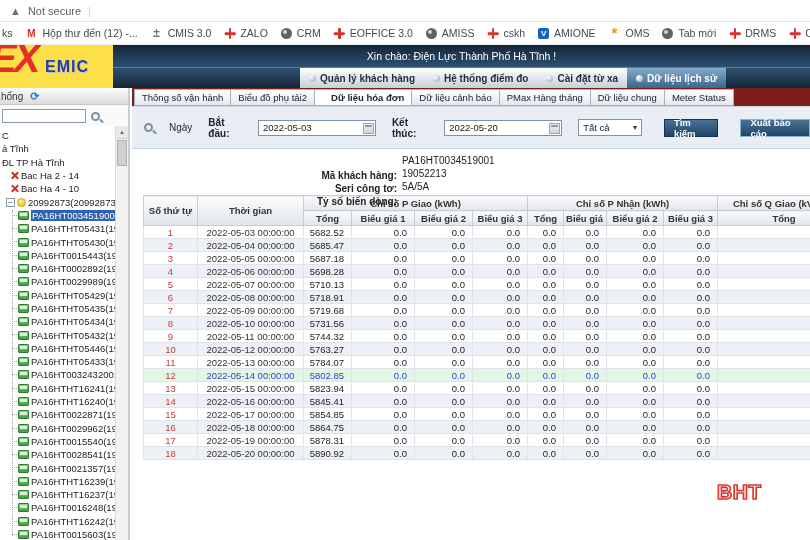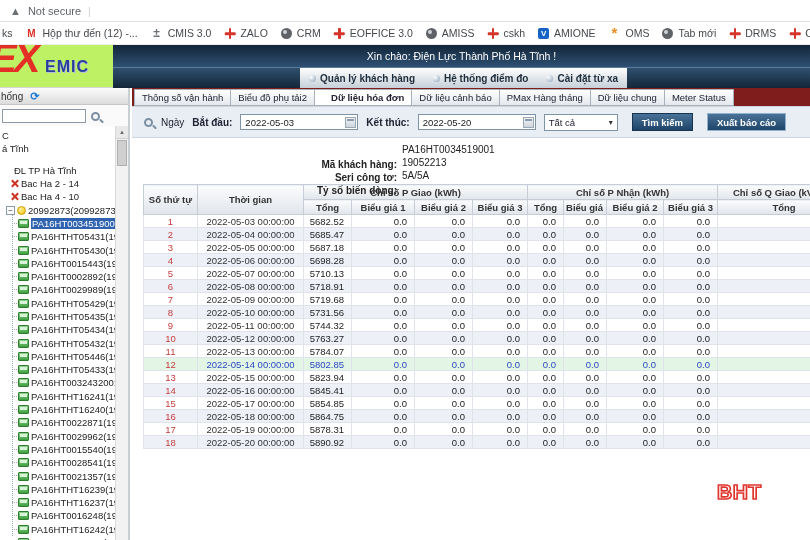--- a/index.html
+++ b/index.html
@@ -41,21 +41,21 @@
               font-size:10.5px; display:flex; align-items:center; justify-content:center; }
   .menubar { position:absolute; top:67px; left:0; width:810px; height:21px;
              background:linear-gradient(#30506f,#142638); border-top:1px solid #5d7b96; }
   .menu-strip { position:absolute; left:300px; top:0; height:20px; display:flex;
                 background:linear-gradient(#fefefe,#c6d0d9); }
   .menu-item { display:flex; align-items:center; gap:4px; padding:0 9px; font-size:10px;
                font-weight:bold; color:#1d2c3b; cursor:pointer; }
   .menu-item.active { background:linear-gradient(#85abca,#38678f); color:#fff; }
   .sphere { width:7px; height:7px; border-radius:50%; flex:none;
             background:radial-gradient(circle at 30% 30%, #ffffff, #8ba3b8); }
-  .logo { position:absolute; top:45px; left:0; width:113px; height:43px; background:#bef264;
+  .logo { position:absolute; top:45px; left:0; width:113px; height:43px; background:#fde047;
           overflow:hidden; border-bottom:1px solid #d5d5d5; }
   .logo-ex { position:absolute; left:-10px; top:-9px; font-size:40px; font-weight:bold;
              font-style:italic; color:#e42f27; letter-spacing:-3px; }
   .logo-emic { position:absolute; left:45px; top:13px; font-size:16px; font-weight:bold;
                color:#2a3f9d; letter-spacing:1px; text-shadow:1px 1px 0 #b8c0d6; }
 
   
   .sidebar { position:absolute; top:88px; left:0; width:130px; bottom:0; background:#fff;
              border-right:2px solid #c9ced4; overflow:hidden; }
   .side-head { height:17px; background:linear-gradient(#fbfbfb,#dcdcdc); border-bottom:1px solid #c6c6c6;
@@ -96,22 +96,22 @@
   .s-thumb { position:absolute; top:14px; left:1px; right:1px; height:26px; background:#cfcfcf;
              border:1px solid #b0b0b0; }
 
   
   .main { position:absolute; top:88px; left:132px; right:0; bottom:0; background:#fff; overflow:hidden; }
   .tabs { height:18px; display:flex; align-items:flex-end; padding-left:2px; background:#7f1d1d; }
   .tab { height:17px; line-height:16px; padding:0 7px; border:1px solid #a8b0ba; margin-right:-1px;
          background:linear-gradient(#fefefe,#e4e8ed); font-size:9.5px; color:#223; cursor:pointer;
          white-space:nowrap; }
   .tab.active { font-weight:bold; background:#fff;padding-left:16px; }
-  .filter { height:32px; background:#e9eef5; border-top:1px solid #ccd5df; border-bottom:1px solid #ccd5df;
-            display:flex; align-items:center; gap:8px; padding-left:12px; font-size:10px; color:#223; }
+  .filter { height:43px; background:#e9eef5; border-top:1px solid #ccd5df; border-bottom:1px solid #ccd5df;
+            display:flex; align-items:center; gap:16px; padding-left:12px; font-size:10px; color:#223; }
   .flabel { font-weight:bold; }
   .datewrap { position:relative; }
   .datewrap input { width:118px; height:16px; border:1px solid #7f93a6; font-size:9.5px;
                     padding:0 16px 0 4px; font-family:inherit; color:#222; background:#fff; }
   .cal { position:absolute; right:2px; top:3px; width:11px; height:11px; border:1px solid #9aa7b4;
          background:linear-gradient(#f2f4f6,#cdd5dc); }
   .cal::after { content:""; position:absolute; left:1px; top:1px; right:1px; height:2px; background:#8d9aa8; }
   .fselect { width:74px; height:17px; border:1px solid #7f93a6; background:#fff; display:flex;
              align-items:center; justify-content:space-between; padding:0 4px; font-size:9.5px; cursor:pointer; }
   .fselect .arr { font-size:8px; color:#333; }
@@ -209,20 +209,24 @@
         <span>Quản lý khách hàng</span>
       </div>
       <div class="menu-item">
         <span class="sphere"></span>
         <span>Hệ thống điểm đo</span>
       </div>
       <div class="menu-item">
         <span class="sphere"></span>
         <span>Cài đặt từ xa</span>
       </div>
+      <div class="menu-item active">
+        <span class="sphere"></span>
+        <span>Dữ liệu lịch sử</span>
+      </div>
     </div>
 </div>
 <div class="logo">
   <span class="logo-ex">EX</span>
   <span class="logo-emic">EMIC</span>
 </div>
 
 <div class="sidebar">
   <div class="side-head">
     <span>hống</span>
@@ -233,21 +237,21 @@
     <span class="mag"></span>
   </div>
   <div class="tree">
     <div class="vline"></div>
   <div class="trow" style="padding-left: 2px;">
         <span class="lbl">C</span>
       </div>
       <div class="trow" style="padding-left: 2px;">
         <span class="lbl">á Tĩnh</span>
       </div>
-      <div class="trow" style="padding-left: 14px; margin-top: 8px;">
+      <div class="trow" style="padding-left: 2px;">
         <span class="lbl">ĐL TP Hà Tĩnh</span>
       </div>
       <div class="trow" style="padding-left: 10px;">
         <span class="sub-ic"></span>
         <span class="lbl">Bac Ha 2 - 14</span>
       </div>
       <div class="trow" style="padding-left: 10px;">
         <span class="sub-ic"></span>
         <span class="lbl">Bac Ha 4 - 10</span>
       </div>

